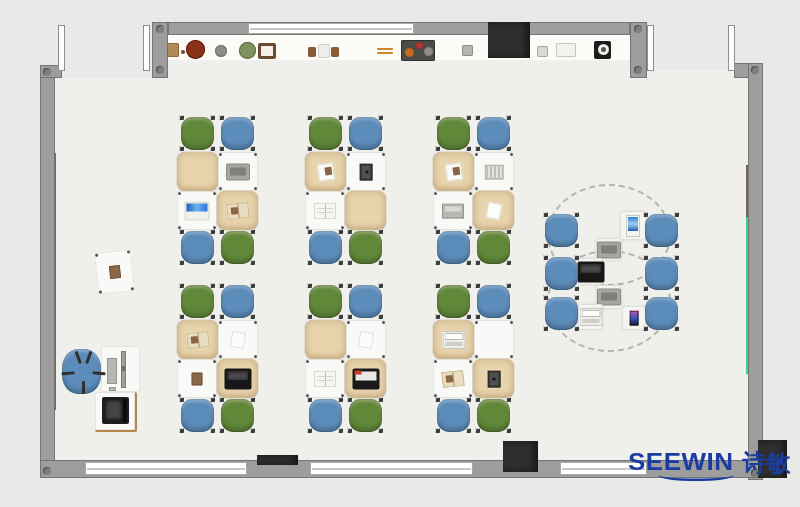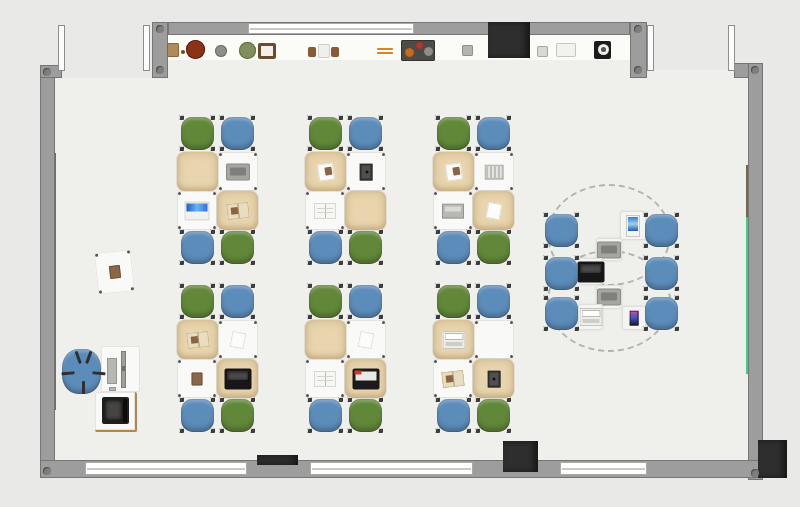--- a/index.html
+++ b/index.html
@@ -490,13 +490,20 @@
       <div class="abs chair" style="left: 62px; top: 349px; width: 39px; height: 45px; background: rgb(92, 140, 186); border-radius: 42%; z-index: 2;">
         <div class="abs oleg" style="transform: rotate(20deg) translateY(-22px);"></div>
         <div class="abs oleg" style="transform: rotate(95deg) translateY(-22px);"></div>
         <div class="abs oleg" style="transform: rotate(180deg) translateY(-22px);"></div>
         <div class="abs oleg" style="transform: rotate(265deg) translateY(-22px);"></div>
         <div class="abs oleg" style="transform: rotate(340deg) translateY(-22px);"></div>
       </div>
       <div class="abs desk white" style="left: 95px; top: 392px; width: 42px; height: 40px; border-right: 2px solid rgb(181, 133, 74); border-bottom: 2px solid rgb(181, 133, 74);"></div>
       <div class="abs printer" style="left: 102px; top: 397px; width: 27px; height: 27px;"></div>
     </div>
+  <div id="brand" style="color: rgb(28, 61, 160);">
+    <span class="en">
+      <span>SEEWIN</span>
+      <span class="swoosh" style="border-bottom-color: rgb(28, 61, 160);"></span>
+    </span>
+    <span class="cn">诗敏</span>
+  </div>
 </div>
 
 </body></html>

